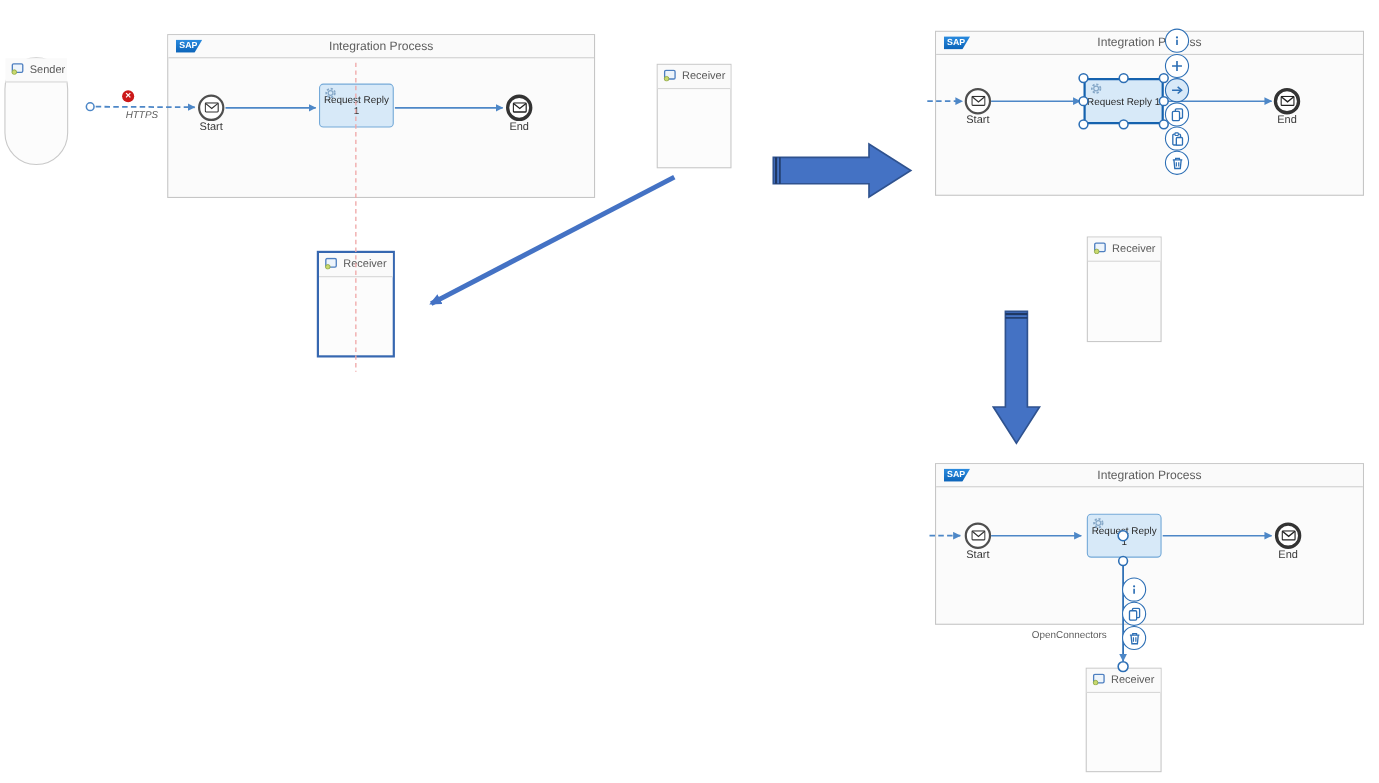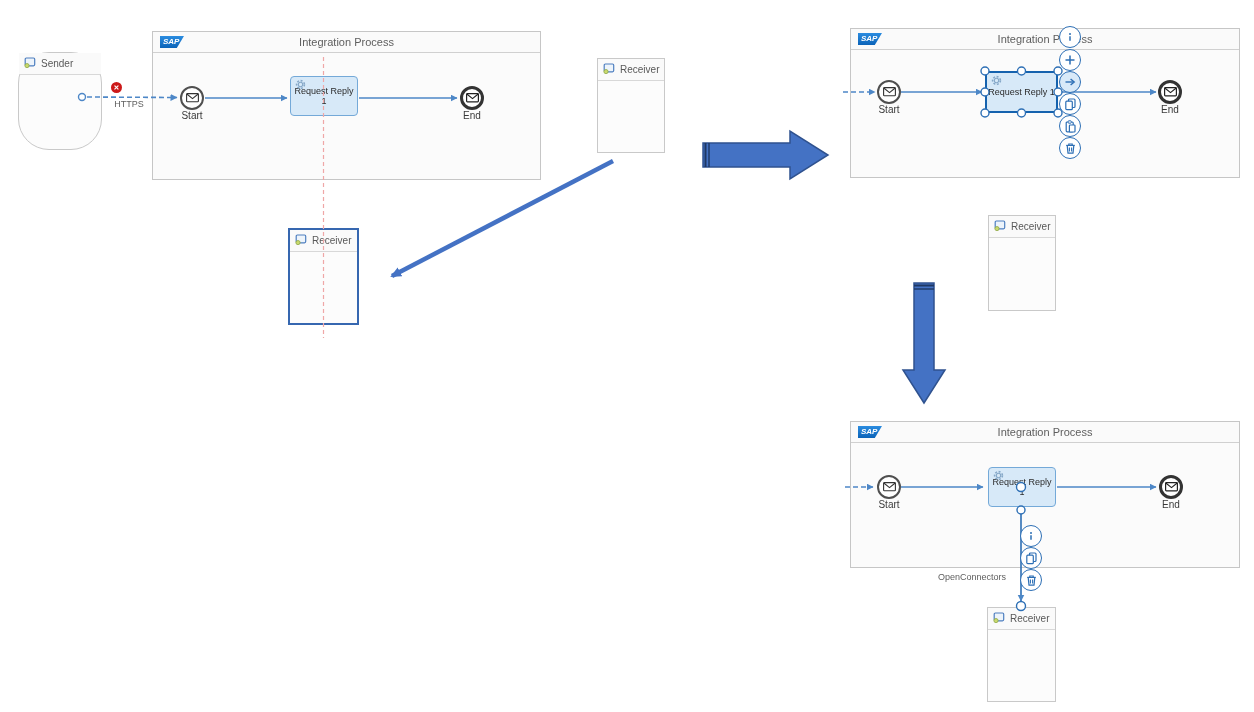--- a/index.html
+++ b/index.html
@@ -8,21 +8,21 @@
   svg.overlay{position:absolute;left:0;top:0;pointer-events:none;}
   #svg-low{z-index:2;} #svg-high{z-index:6;}
 
   .panel{position:absolute;background:#FBFBFB;border:1px solid #C6C6C6;box-sizing:border-box;z-index:1;}
   .panel-header{position:absolute;top:0;left:0;right:0;height:20px;background:#FAFAFA;
                 border-bottom:1px solid #D0D0D0;}
   .panel-title{position:absolute;left:0;width:100%;text-align:center;line-height:20px;
                font-size:11px;color:#5E5E5E;}
   .sap-logo{position:absolute;left:7px;top:4px;width:24px;height:12px;
             background:linear-gradient(#2B8CE0,#0B63B8);color:#fff;font-size:8px;font-weight:bold;
-            font-style:italic;line-height:12px;padding-left:3px;box-sizing:border-box;
+            line-height:12px;padding-left:3px;box-sizing:border-box;
             clip-path:polygon(0 0,100% 0,70% 100%,0 100%);}
 
   .participant{position:absolute;background:#FCFCFC;border:1px solid #C9C9C9;box-sizing:border-box;z-index:1;}
   .participant.selected{border:2px solid #3667B0;}
   .participant-header{height:21px;border-bottom:1px solid #D8D8D8;background:#FAFAFA;
                       display:flex;align-items:center;gap:5px;padding-left:5px;
                       font-size:10px;color:#595959;}
 
   .event{position:absolute;width:24px;height:24px;border-radius:50%;background:#fff;
          border:2px solid #4F4F4F;box-sizing:border-box;display:flex;align-items:center;
@@ -69,40 +69,40 @@
     <line x1="843" y1="92" x2="875" y2="92" stroke="#4D87C7" stroke-width="1.6" stroke-dasharray="5 3" marker-end="url(#arr)"></line>
     <line x1="901" y1="92" x2="982" y2="92" stroke="#4D87C7" stroke-width="1.5" marker-end="url(#arr)"></line>
     <line x1="1059" y1="92" x2="1156" y2="92" stroke="#4D87C7" stroke-width="1.5" marker-end="url(#arr)"></line>
 
     <line x1="845" y1="487" x2="873" y2="487" stroke="#4D87C7" stroke-width="1.6" stroke-dasharray="5 3" marker-end="url(#arr)"></line>
     <line x1="901" y1="487" x2="983" y2="487" stroke="#4D87C7" stroke-width="1.5" marker-end="url(#arr)"></line>
     <line x1="1057" y1="487" x2="1156" y2="487" stroke="#4D87C7" stroke-width="1.5" marker-end="url(#arr)"></line>
     <line x1="1021" y1="508" x2="1021" y2="601" stroke="#2D6FB5" stroke-width="1.6" marker-end="url(#arr)"></line>
   </svg>
 
-  <div class="participant" style="left:18px;top:52px;width:84px;height:98px;border-radius:31px;">
+  <div class="participant" style="left:4px;top:52px;width:58px;height:98px;border-radius:31px;">
     <div class="participant-header">
       <span>
         <svg width="12" height="11">
             <rect x="1.2" y="1" width="9.5" height="7.8" rx="1.2" fill="#EDF4FB" stroke="#4E7FC0" stroke-width="1.2"></rect>
             <circle cx="3" cy="8.6" r="2.1" fill="#C9D96E" stroke="#8FA845" stroke-width="0.8"></circle>
           </svg>
       </span>
       <span>Sender</span>
     </div>
   </div>
 
   <div class="panel" style="left:152px;top:31px;width:389px;height:149px;">
     <div class="panel-header">
       <div class="panel-title">Integration Process</div>
       <div class="sap-logo">SAP</div>
     </div>
   </div>
   <div class="error-badge">✕</div>
-  <div class="conn-lbl" style="left:105px;top:99px;width:48px;text-align:center;">HTTPS</div>
+  <div class="conn-lbl" style="left:105px;top:99px;width:48px;text-align:center;font-style:italic;">HTTPS</div>
 
   <div class="event" style="left:180px;top:86px;">
     <svg width="13" height="10">
         <rect x="0.6" y="0.6" width="11.8" height="8.2" rx="0.8" fill="#fff" stroke="#333" stroke-width="1.1"></rect>
         <path d="M0.8 1 L6.5 5.6 L12.2 1" stroke="#333" stroke-width="1.1" fill="none"></path>
       </svg>
   </div>
   <div class="lbl" style="left:172px;top:110px;width:40px;">Start</div>
 
   <div class="step" style="left:290px;top:76px;">

